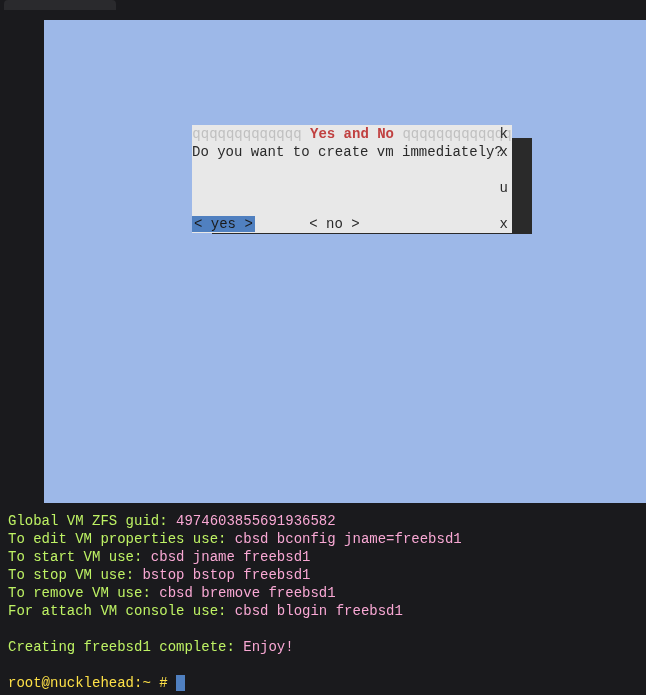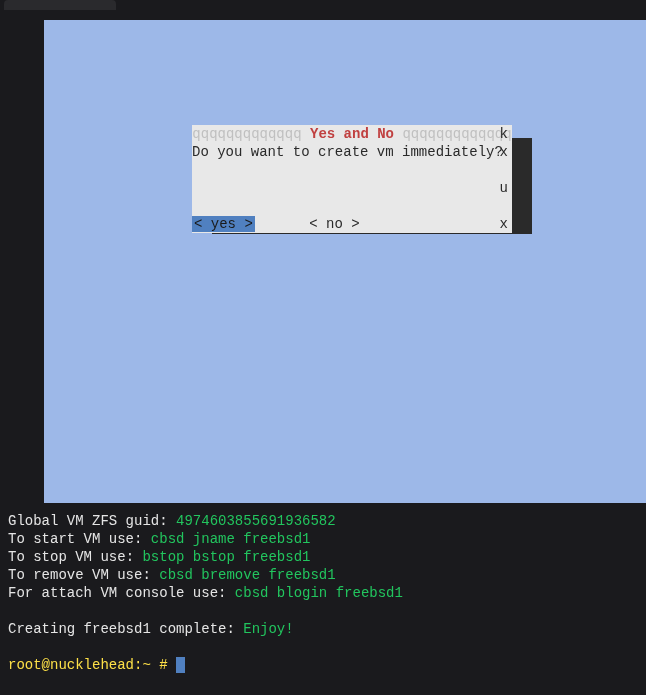--- a/index.html
+++ b/index.html
@@ -83,24 +83,24 @@
     }
     .output-area {
       margin-top: 9px;
       color: #ccc;
       line-height: 18px;
     }
     .output-line {
       white-space: pre;
     }
     .orange-text {
-      color: #e5e5e5;
+      color: #bef264;
     }
     .green-text {
-      color: #22c55e;
+      color: #f9a8d4;
     }
     .prompt {
       color: #fde047;
     }
     .cursor {
       display: inline-block;
       width: 9px;
       height: 16px;
       background: #5080c0;
       vertical-align: middle;
@@ -148,20 +148,21 @@
         <span class="btn-yes">&lt; yes &gt;</span>
         <span>&nbsp;&nbsp;&nbsp;&nbsp;</span>
         <span class="btn-no">&lt;  no  &gt;</span>
         <span class="side-char">x</span>
       </div>
     </div>
   </div>
 
   <div class="output-area">
     <div class="output-line"><span class="orange-text">Global VM ZFS guid</span><span class="orange-text">: </span><span class="green-text">4974603855691936582</span></div>
+    <div class="output-line"><span class="orange-text">To edit VM properties use</span><span class="orange-text">: </span><span class="green-text">cbsd bconfig jname=freebsd1</span></div>
     <div class="output-line"><span class="orange-text">To start VM use</span><span class="orange-text">: </span><span class="green-text">cbsd jname freebsd1</span></div>
     <div class="output-line"><span class="orange-text">To stop VM use</span><span class="orange-text">: </span><span class="green-text">bstop bstop freebsd1</span></div>
     <div class="output-line"><span class="orange-text">To remove VM use</span><span class="orange-text">: </span><span class="green-text">cbsd bremove freebsd1</span></div>
     <div class="output-line"><span class="orange-text">For attach VM console use</span><span class="orange-text">: </span><span class="green-text">cbsd blogin freebsd1</span></div>
     <div class="output-line">&nbsp;</div>
     <div class="output-line"><span class="orange-text">Creating freebsd1 complete</span><span class="orange-text">: </span><span class="green-text">Enjoy!</span></div>
     <div class="output-line">&nbsp;</div>
     <div class="output-line"><span class="prompt">root@nucklehead:~ # </span><span class="cursor"></span></div>
   </div>
 </div>

